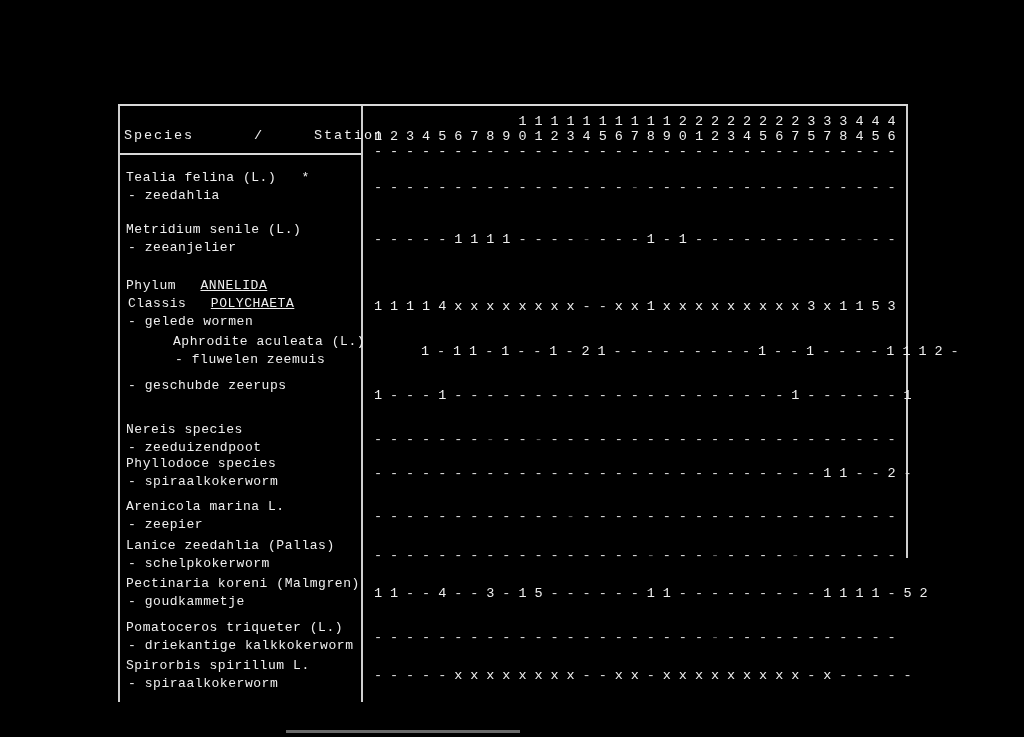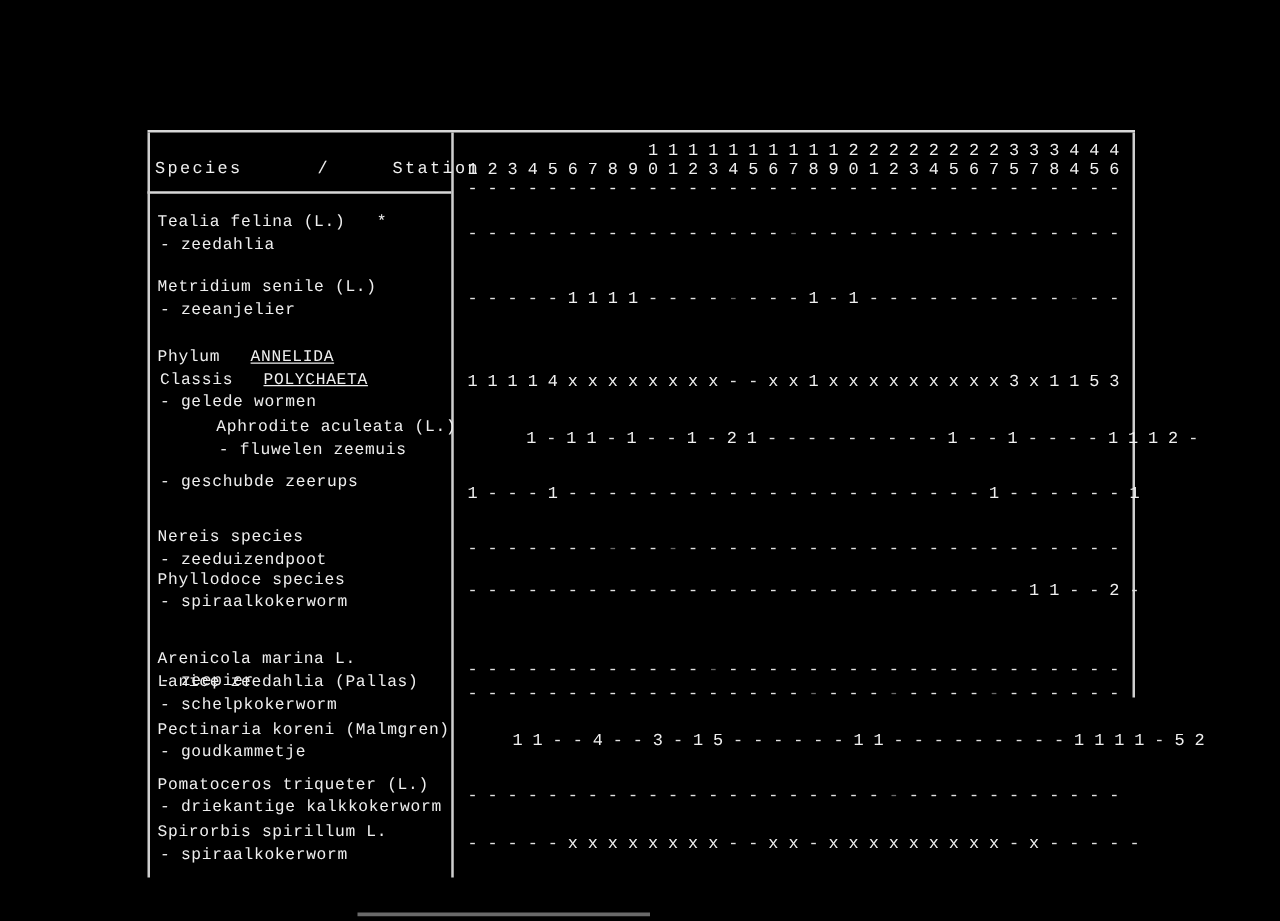--- a/index.html
+++ b/index.html
@@ -435,21 +435,21 @@
             <span class="val-cell dash">-</span>
             <span class="val-cell dash">-</span>
             <span class="val-cell ">1</span>
             <span class="val-cell ">1</span>
             <span class="val-cell dash">-</span>
             <span class="val-cell dash">-</span>
             <span class="val-cell ">2</span>
             <span class="val-cell dash">-</span>
           </div>
         </div>
-        <div class="row" style="position: absolute; left: 0px; top: 363px; width: 790px;">
+        <div class="row" style="position: absolute; left: 0px; top: 343px; width: 790px;">
           <div class="row-names"><span class="name-line">Arenicola marina L.</span><span class="name-line indent">- zeepier</span></div>
           <div class="row-values" style="padding-top: 11px;">
             <span class="val-cell dash">-</span>
             <span class="val-cell dash">-</span>
             <span class="val-cell dash">-</span>
             <span class="val-cell dash">-</span>
             <span class="val-cell dash">-</span>
             <span class="val-cell dash">-</span>
             <span class="val-cell dash">-</span>
             <span class="val-cell dash">-</span>
@@ -511,21 +511,21 @@
             <span class="val-cell dash">-</span>
             <span class="val-cell  faint">-</span>
             <span class="val-cell dash">-</span>
             <span class="val-cell dash">-</span>
             <span class="val-cell dash">-</span>
             <span class="val-cell dash">-</span>
             <span class="val-cell dash">-</span>
             <span class="val-cell dash">-</span>
           </div>
         </div>
-        <div class="row" style="position: absolute; left: 0px; top: 420px; width: 790px; gap: 36px;">
+        <div class="row" style="position: absolute; left: 0px; top: 420px; width: 790px;">
           <div class="row-names"><span class="name-line">Pectinaria koreni (Malmgren)</span><span class="name-line indent">- goudkammetje</span></div>
           <div class="row-values" style="padding-top: 11px;">
             <span class="val-cell ">1</span>
             <span class="val-cell ">1</span>
             <span class="val-cell dash">-</span>
             <span class="val-cell dash">-</span>
             <span class="val-cell ">4</span>
             <span class="val-cell dash">-</span>
             <span class="val-cell dash">-</span>
             <span class="val-cell ">3</span>

